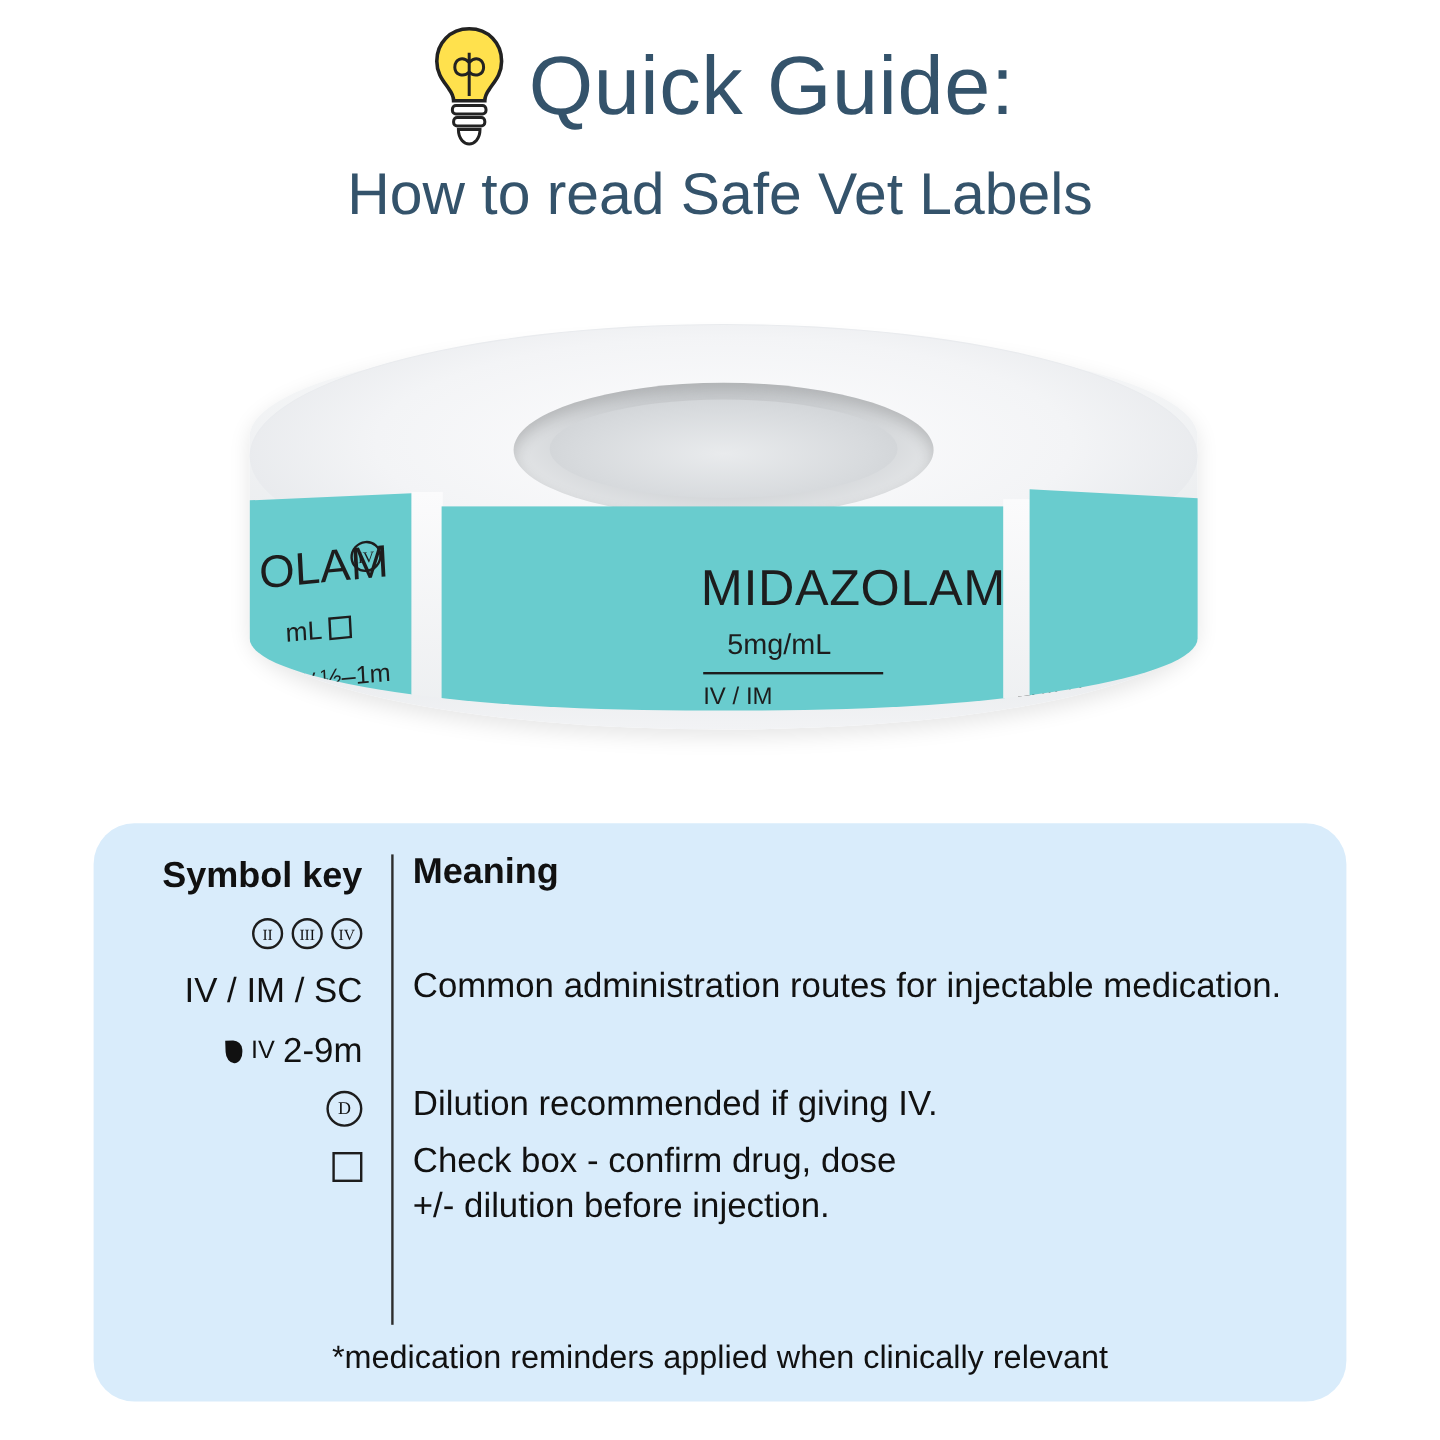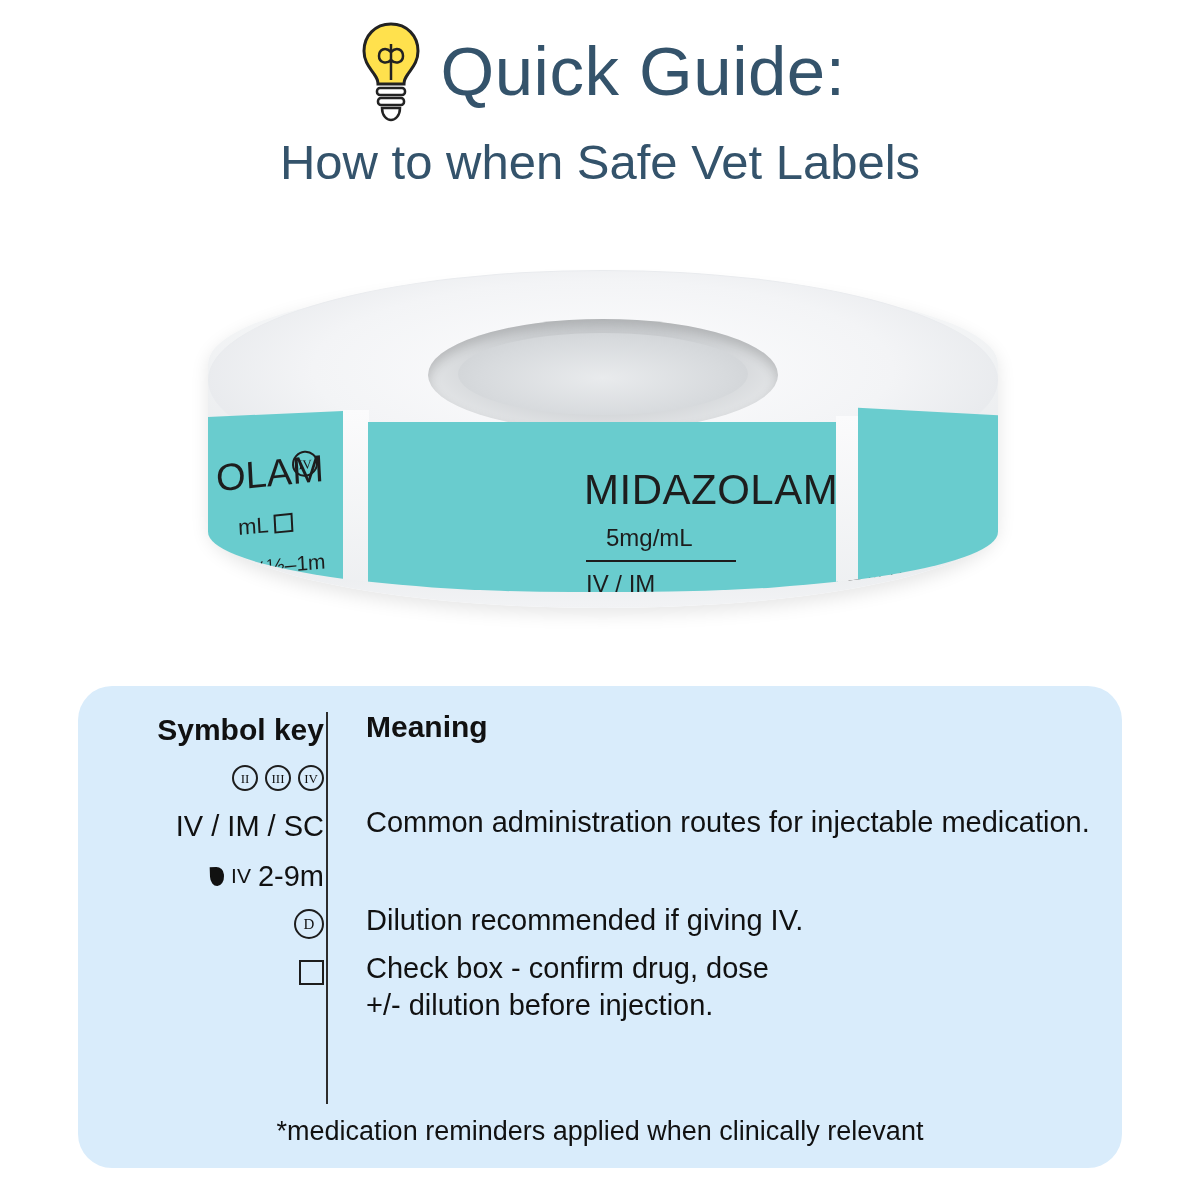--- a/index.html
+++ b/index.html
@@ -125,21 +125,21 @@
     background: linear-gradient(180deg,#fbfbfc,#eceef0);
   }
   .gap-a { left: 135px; width: 26px; top: 6px; }
   .gap-b { left: 628px; width: 24px; top: 12px; }
 
   .lbl-text { position: absolute; color: #1d1d1d; white-space: nowrap; }
 
   
   .mid-name { left: 216px; top: 44px; font-size: 42px; letter-spacing: 0.5px; }
   .mid-strength { left: 218px; top: 102px; font-size: 24px; margin-left: 20px; }
-  .mid-route { left: 218px; top: 148px; font-size: 24px; }
+  .mid-route { left: 218px; top: 148px; font-size: 20px; }
   .mid-ml { left: 492px; top: 104px; font-size: 24px; }
   .mid-ciiv { left: 540px; top: 38px; }
   .mid-line {
     position: absolute; left: 218px; top: 138px;
     width: 150px; height: 2px; background: #1d1d1d;
   }
   .mid-slow { left: 480px; top: 142px; font-size: 23px; display: flex; align-items: center; gap: 5px; }
 
   
   .left-name { left: 8px; top: 38px; font-size: 38px; transform: rotate(-3deg); }
@@ -175,21 +175,21 @@
   
   .panel {
     position: absolute;
     left: 78px; top: 686px;
     width: 1044px; height: 482px;
     background: #d9ecfb;
     border-radius: 34px;
   }
   .panel-grid {
     position: relative;
-    padding: 22px 22px 0 38px;
+    padding: 22px 22px 0 16px;
     height: 100%;
   }
   .divider {
     position: absolute;
     left: 248px; top: 26px;
     width: 2px; height: 392px;
     background: #2d2d2d;
   }
   .row {
     display: flex;
@@ -239,21 +239,21 @@
           <path d="M36 26 v36" stroke="#222" stroke-width="2.5" fill="none"></path>
           <path d="M36 34 c-6 -6 -12 -2 -12 4 s7 9 12 4" stroke="#222" stroke-width="2.5" fill="none"></path>
           <path d="M36 34 c6 -6 12 -2 12 4 s-7 9 -12 4" stroke="#222" stroke-width="2.5" fill="none"></path>
           <rect x="22" y="70" width="28" height="7" rx="3" fill="#fff" stroke="#222" stroke-width="2.5"></rect>
           <rect x="23" y="80" width="26" height="7" rx="3" fill="#fff" stroke="#222" stroke-width="2.5"></rect>
           <path d="M27 90 h18 c0 8 -5 12 -9 12 s-9 -4 -9 -12 z" fill="#fff" stroke="#222" stroke-width="2.5"></path>
         </svg>
       </div>
       <div class="title-main">Quick Guide:</div>
     </div>
-    <div class="title-sub">How to when Safe Vet Labels</div>
+    <div class="title-sub">How to read Safe Vet Labels</div>
   </div>
 
   <div class="roll-wrap">
     <div class="roll-outer"></div>
     <div class="roll-top">
       <div class="roll-core">
         <div class="roll-core-inner"></div>
       </div>
     </div>
 

